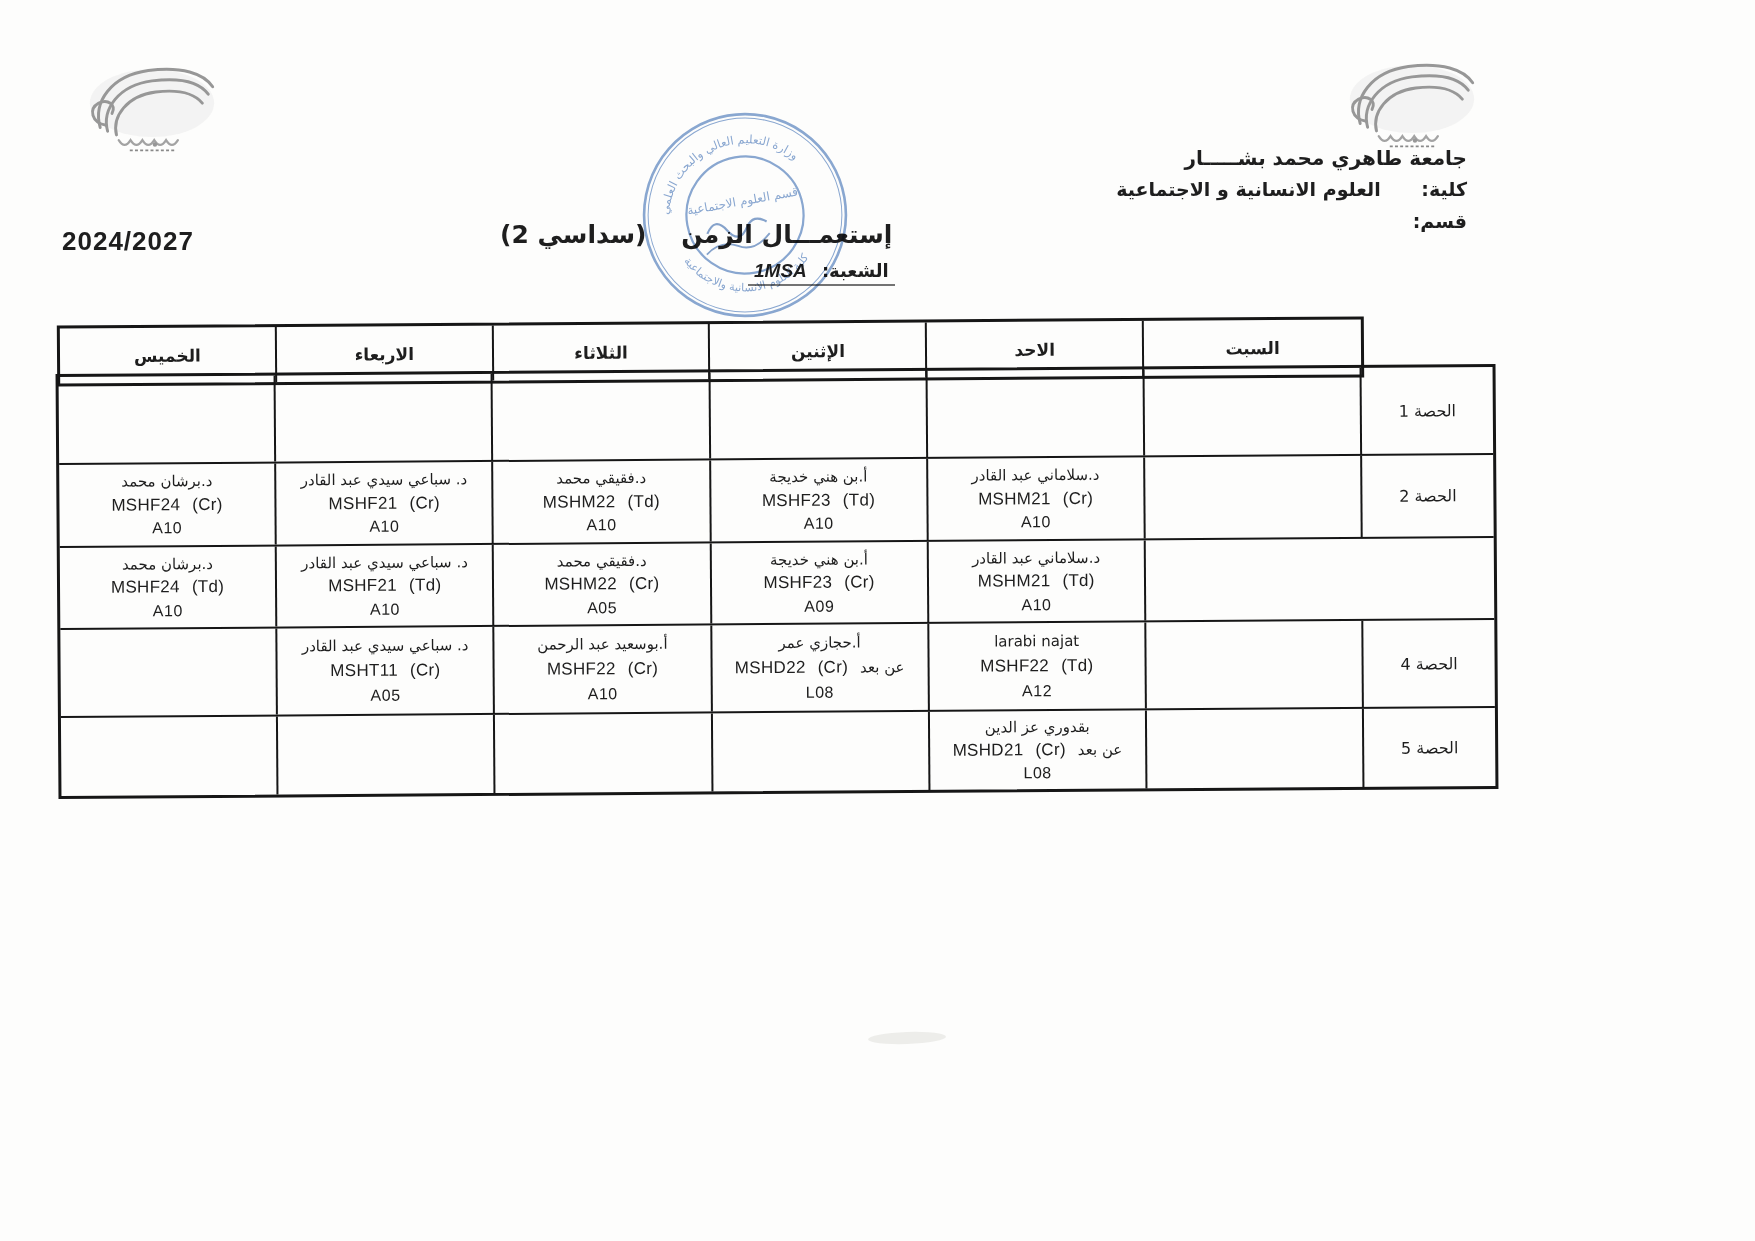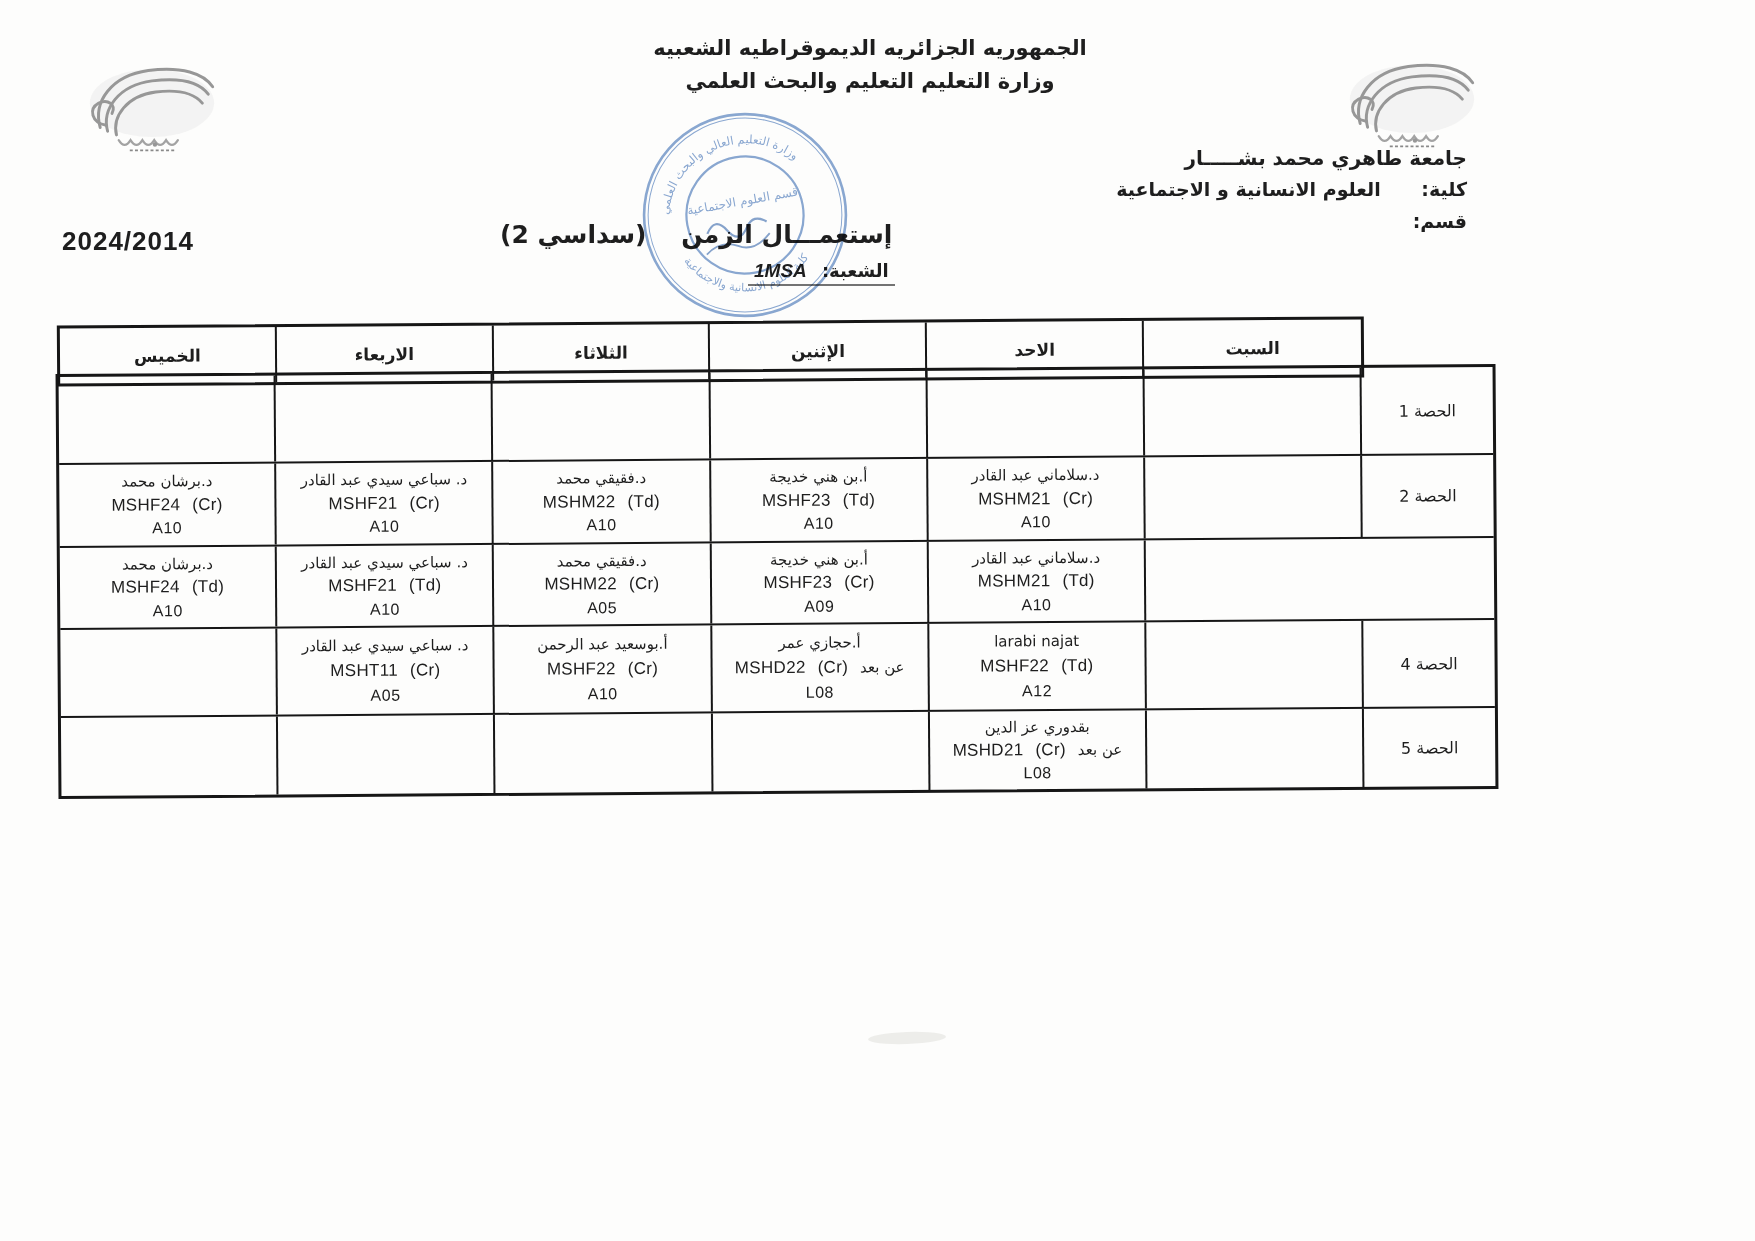--- a/index.html
+++ b/index.html
@@ -88,35 +88,31 @@
     </defs>
   </svg>
 
   <svg class="logo logo-left" viewBox="0 0 200 140">
     <use href="#emblem"></use>
   </svg>
   <svg class="logo logo-right" viewBox="0 0 200 140">
     <use href="#emblem"></use>
   </svg>
 
-  <div class="center-head">
-    <div class="l1">الجمهوريه الجزائريه الديموقراطيه الشعبيه</div>
-    <div class="l2">وزارة التعليم التعليم والبحث العلمي</div>
-  </div>
 
   <div class="right-info">
     <div class="uni">جامعة طاهري محمد بشـــــار</div>
     <div class="fac">
       <span class="lab">كلية:</span>
       <span>العلوم الانسانية و الاجتماعية</span>
     </div>
     <div class="dep">قسم:</div>
   </div>
 
-  <div class="year">2024/2014</div>
+  <div class="year">2024/2027</div>
 
   <div class="doc-title">إستعمـــال الزمن &nbsp;&nbsp; (سداسي 2)</div>
   <div class="section-line">
     <span class="lab">الشعبة:</span>
     <span class="val" dir="ltr">1MSA</span>
   </div>
 
   <svg class="stamp" viewBox="-110 -110 220 220">
     <g fill="none" stroke="#4273b8">
       <circle r="100" stroke-width="2.6"></circle>

